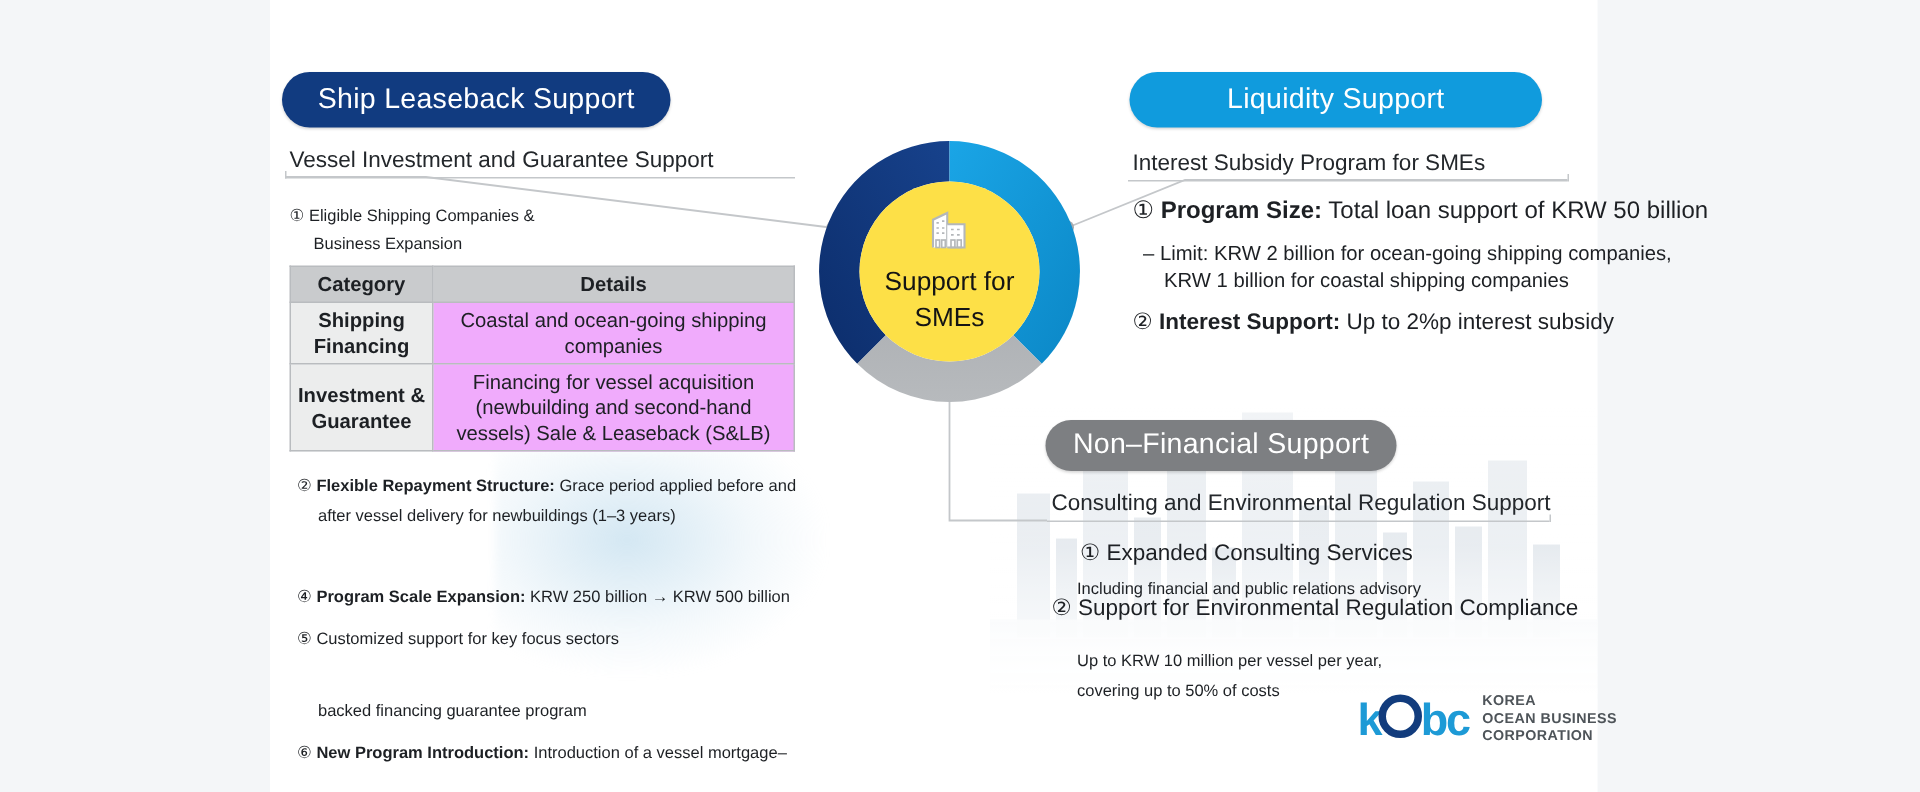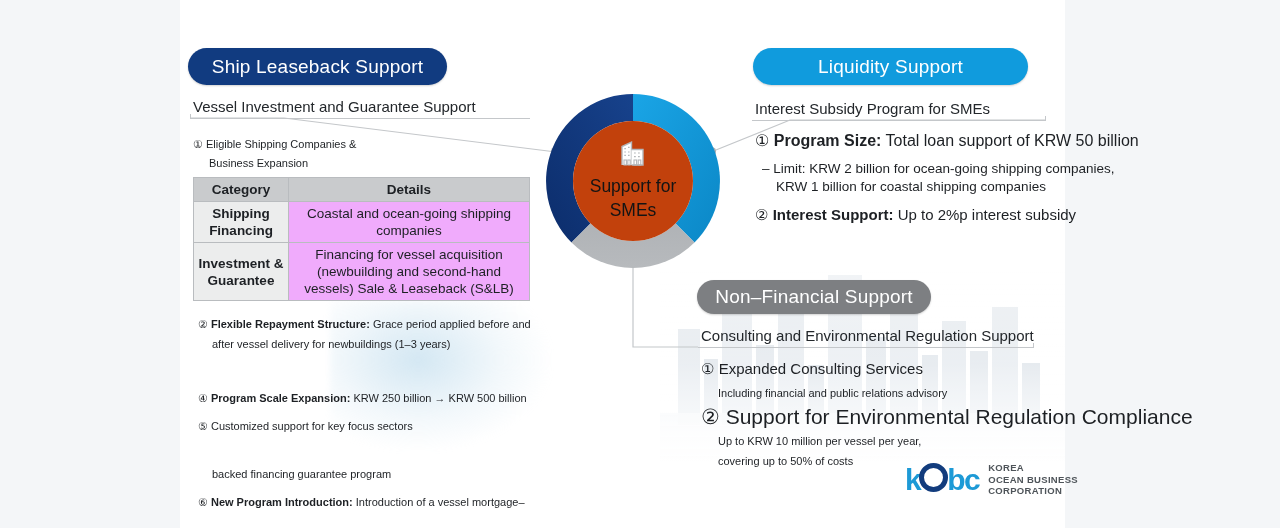--- a/index.html
+++ b/index.html
@@ -67,21 +67,21 @@
   }
   table.cat th,table.cat td{border:1px solid #b9bcbf;padding:3px 4px;text-align:center;line-height:17px;}
   table.cat th{background:#c9cbcd;font-weight:bold;}
   table.cat td.k{background:#eceded;font-weight:bold;width:86px;}
   table.cat td.v{background:#f0abfc;}
 
   
   #donut{position:absolute;left:540px;top:88px;width:186px;height:186px;}
   #donut .hole{
     position:absolute;left:33px;top:33px;width:120px;height:120px;border-radius:50%;
-    background:#c2410c;display:flex;flex-direction:column;align-items:center;justify-content:center;
+    background:#fde047;display:flex;flex-direction:column;align-items:center;justify-content:center;
   }
   #donut .label{font-size:17.5px;line-height:24px;text-align:center;color:#141414;}
   .dot{position:absolute;width:9px;height:9px;border-radius:50%;background:#a7abaf;}
 
   .bicon{margin-bottom:4px;}
 
   
   #logo{position:absolute;left:905px;top:462px;display:flex;align-items:center;gap:9px;}
   #logo .mark{font-size:30px;font-weight:bold;letter-spacing:-1.5px;line-height:30px;color:#1d9ad6;position:relative;}
   #logo .mark .ring{
@@ -194,27 +194,27 @@
     <span class="num">②</span>
     <span class="lead">Interest Support:</span><span> Up to 2%p interest subsidy</span>
   </div>
 
   <div class="pill" id="pill-nfs">Non–Financial Support</div>
 
   <div class="sub" style="left:701px;top:327px;">Consulting and Environmental Regulation Support</div>
   <div class="rule" style="left:698px;top:347px;width:335px;"></div>
   <div class="rule-tick" style="left:1033px;top:343px;"></div>
 
-  <div class="txt" style="left:701px;top:359px;font-size:15px;">
+  <div class="txt" style="left:701px;top:359px;font-size:15px;padding-left:19px;">
     <span class="num">①</span>
     <span>Expanded Consulting Services</span>
   </div>
   <div class="txt" style="left:718px;top:383px;">Including financial and public relations advisory</div>
 
-  <div class="txt" style="left:701px;top:407px;font-size:21px;">
+  <div class="txt" style="left:701px;top:396px;font-size:15px;">
     <span class="num">②</span>
     <span>Support for Environmental Regulation Compliance</span>
   </div>
   <div class="txt" style="left:718px;top:431px;">Up to KRW 10 million per vessel per year,</div>
   <div class="txt" style="left:718px;top:451px;">covering up to 50% of costs</div>
 
   <svg style="position:absolute;left:0;top:0;width:1280px;height:528px;">
     <polyline points="190,118 284,118 556,152" fill="none" stroke="#c4c7ca" stroke-width="1.2"></polyline>
     <polyline points="1045,120 790,120 711,152" fill="none" stroke="#c4c7ca" stroke-width="1.2"></polyline>
     <polyline points="633,250 633,347 698,347" fill="none" stroke="#c4c7ca" stroke-width="1.2"></polyline>

